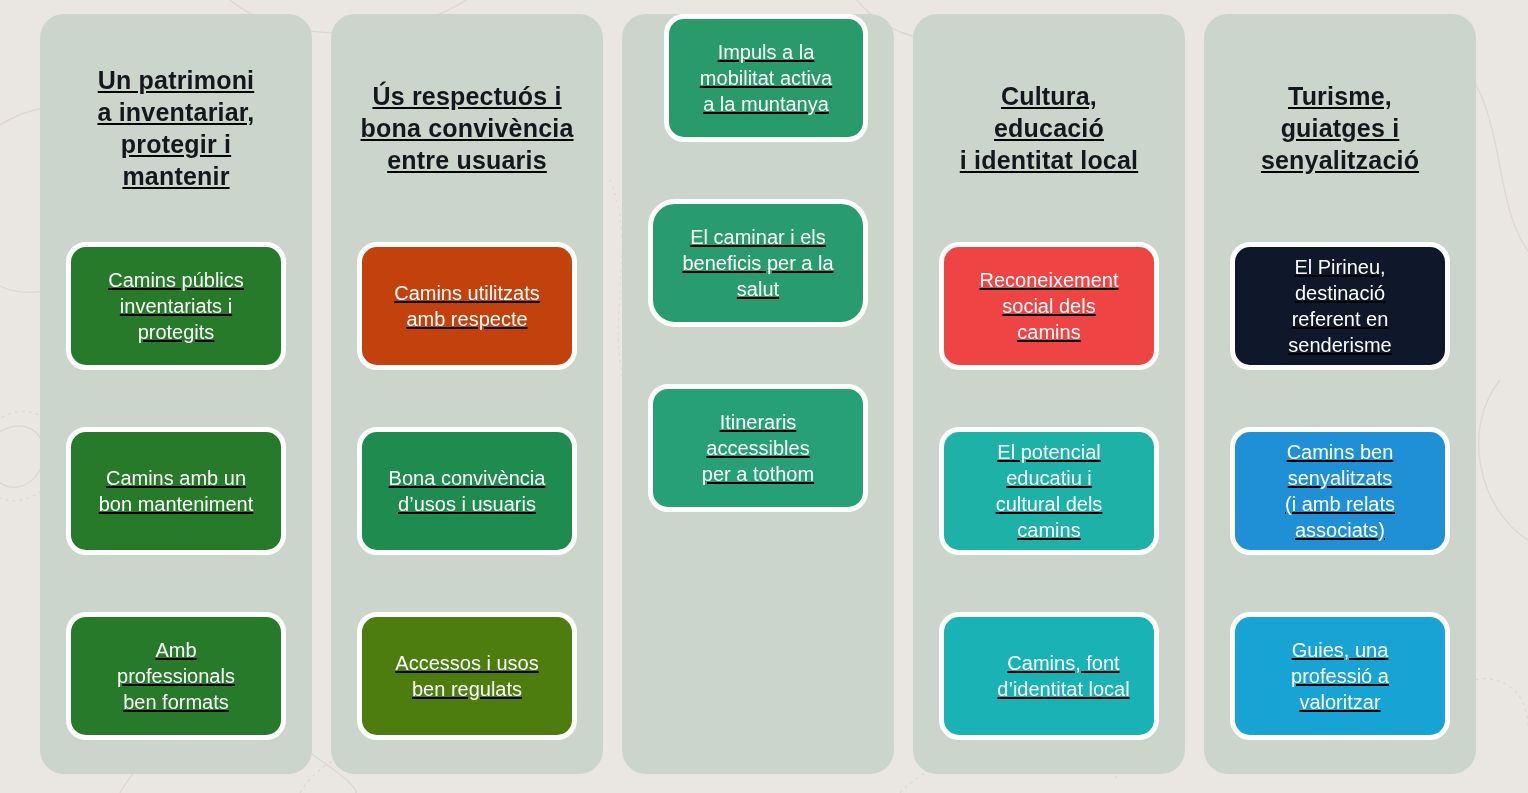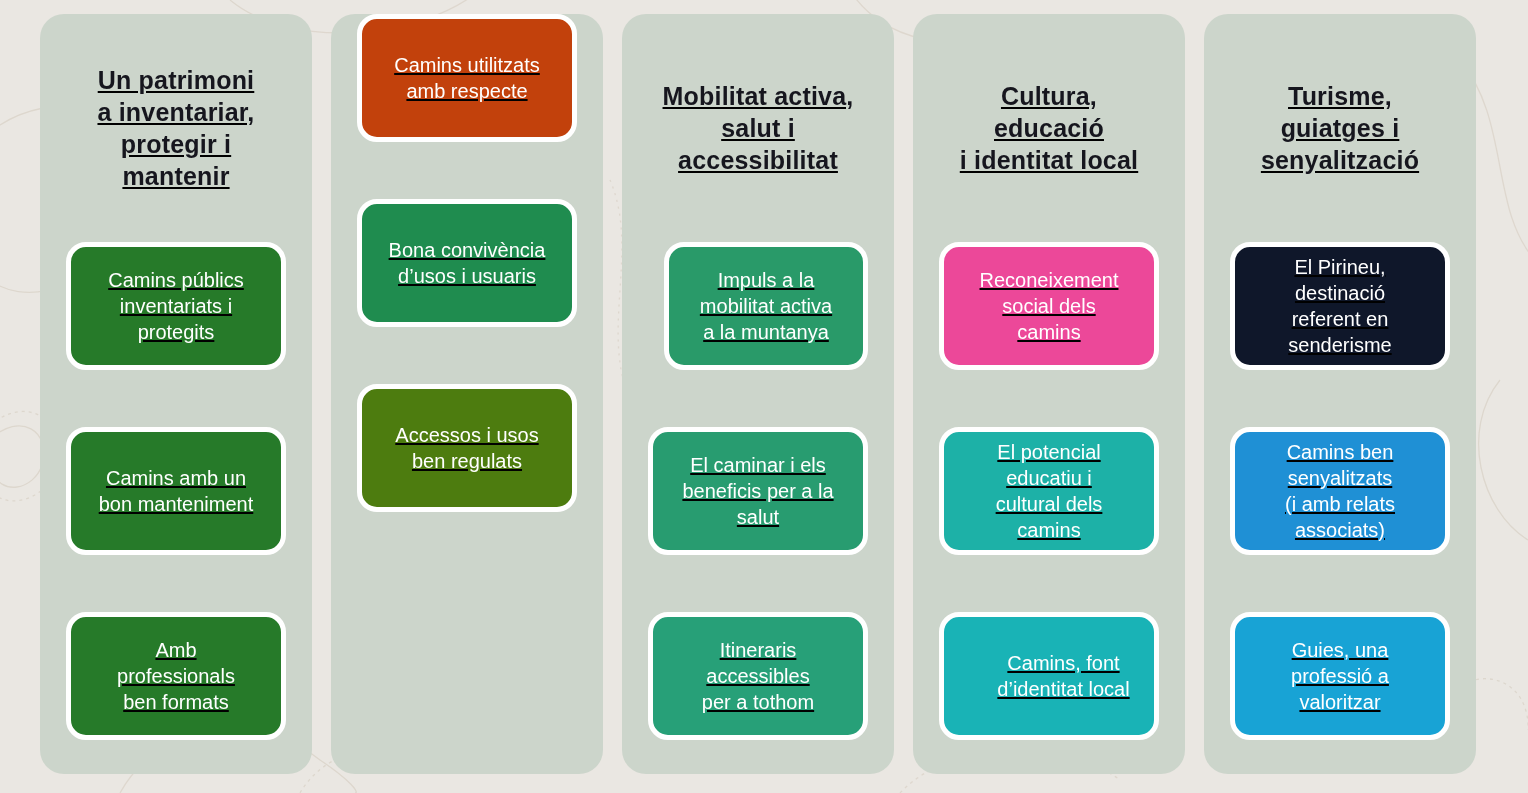--- a/index.html
+++ b/index.html
@@ -106,53 +106,53 @@
 protegits</div>
       <div class="card" style="background-color: rgb(38, 122, 41);">Camins amb un
 bon manteniment</div>
       <div class="card" style="background-color: rgb(38, 122, 41);">Amb
 professionals
 ben formats</div>
     </div>
   </div>
 
   <div class="panel">
+    <div class="panel-title">Ús respectuós i
+bona convivència
+entre usuaris</div>
     <div class="cards">
       <div class="card" style="background-color: #c2410c;">Camins utilitzats
 amb respecte</div>
       <div class="card" style="background-color: rgb(31, 140, 79);">Bona convivència
 d’usos i usuaris</div>
       <div class="card" style="background-color: #4d7c0f;">Accessos i usos
 ben regulats</div>
     </div>
   </div>
 
   <div class="panel">
-    <div class="panel-title">Mobilitat activa,
-salut i
-accessibilitat</div>
     <div class="cards">
       <div class="card" style="background-color: rgb(41, 154, 105); margin-left: 16px;">Impuls a la
 mobilitat activa
 a la muntanya</div>
-      <div class="card" style="background-color: rgb(40, 156, 112);">El caminar i els
+      <div class="card" style="background-color: rgb(40, 156, 112); border-radius: 27px;">El caminar i els
 beneficis per a la
 salut</div>
       <div class="card" style="background-color: rgb(39, 160, 120);">Itineraris
 accessibles
 per a tothom</div>
     </div>
   </div>
 
   <div class="panel">
     <div class="panel-title">Cultura,
 educació
 i identitat local</div>
     <div class="cards">
-      <div class="card" style="background-color: #ec4899;">Reconeixement
+      <div class="card" style="background-color: #ef4444;">Reconeixement
 social dels
 camins</div>
       <div class="card" style="background-color: rgb(29, 177, 167);">El potencial
 educatiu i
 cultural dels
 camins</div>
       <div class="card" style="background-color: rgb(25, 179, 182); padding-left: 35px;">Camins, font
 d’identitat local</div>
     </div>
   </div>

